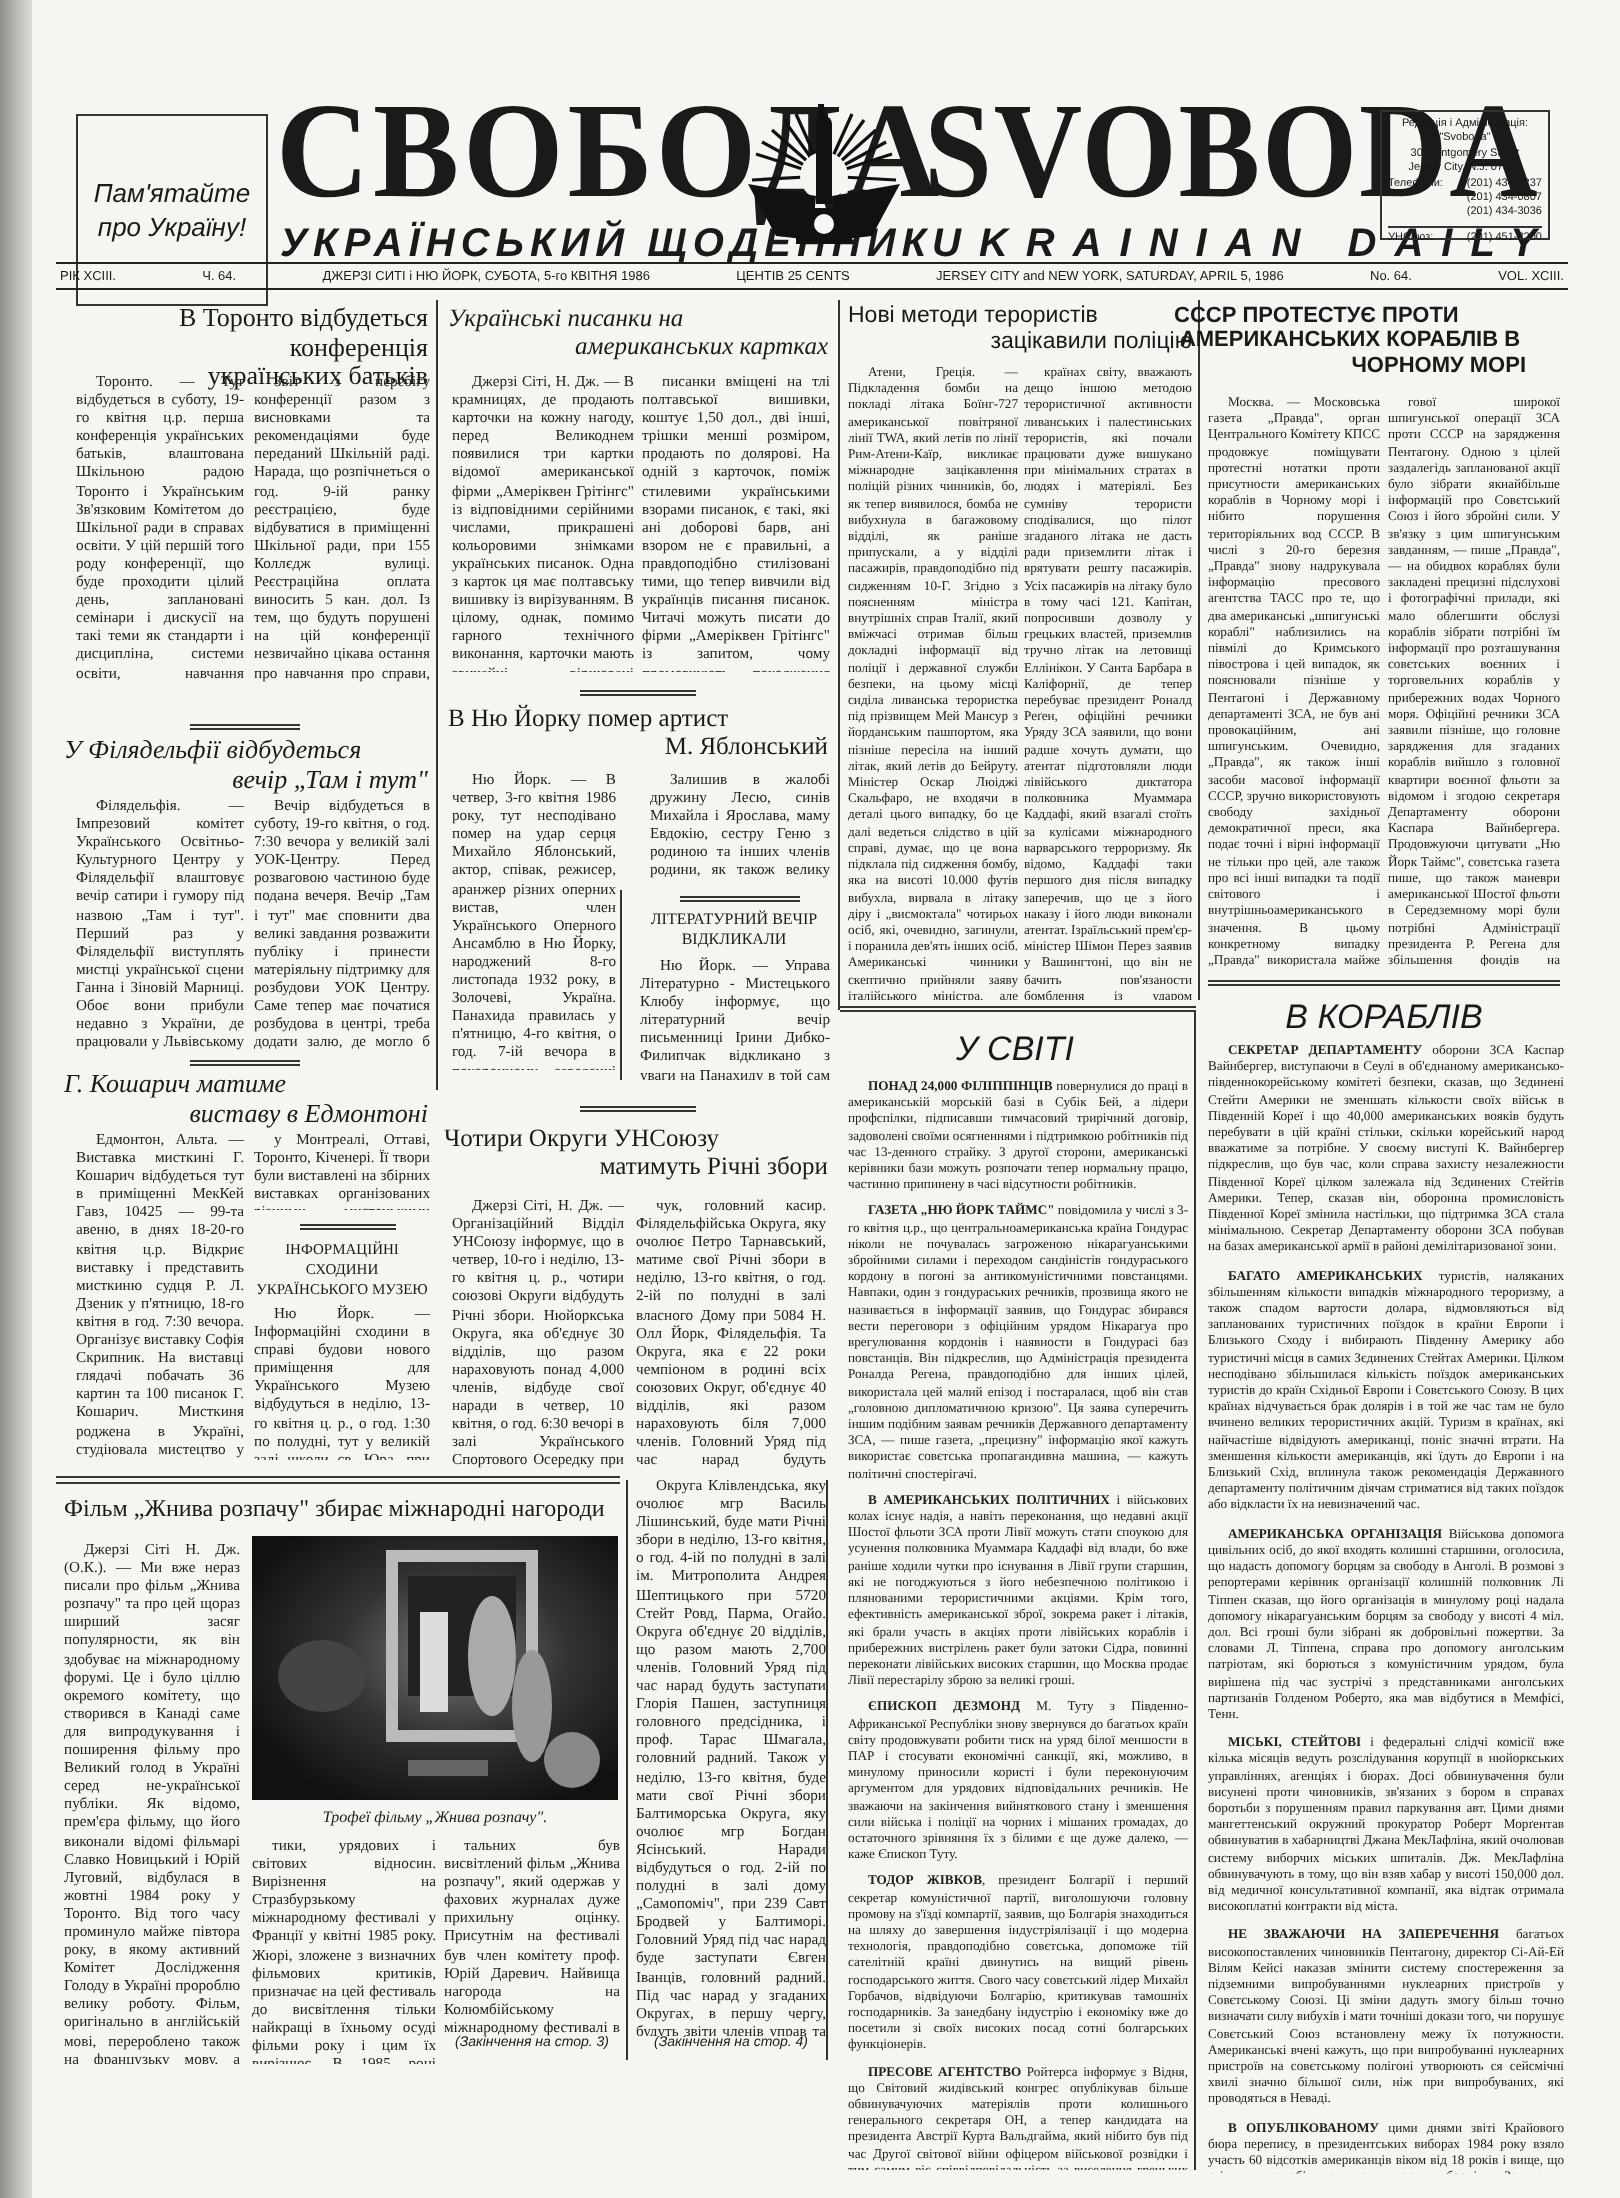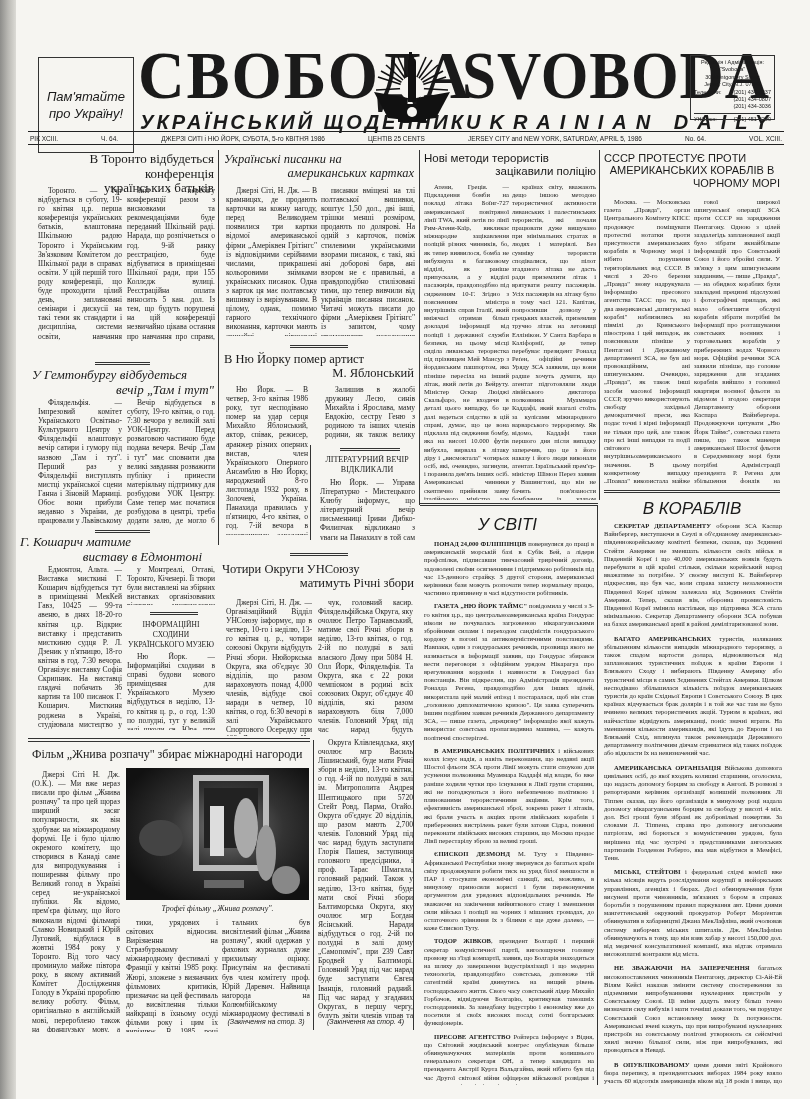--- a/index.html
+++ b/index.html
@@ -131,33 +131,33 @@
   <div class="col" style="left:38px;top:186px;width:84px;height:155px">
       <p>Торонто. — Тут відбудеться в суботу, 19-го квітня ц.р. перша конференція українських батьків, влаштована Шкільною радою Торонто і Українським Зв'язковим Комітетом до Шкільної ради в справах освіти. У цій першій того роду конференції, що буде проходити цілий день, заплановані семінари і дискусії на такі теми як стандарти і дисципліна, системи освіти, навчання української мови, поворот до „основ", школа і суспільне оточення, навчання про події, які відносяться до української громади. Конференція організована батьками для батьків для обміну думками в справах навчання українських дітей.</p>
     </div>
   <div class="col" style="left:127px;top:186px;width:88px;height:155px">
       <p>Звіт з перебігу конференції разом з висновками та рекомендаціями буде переданий Шкільній раді. Нарада, що розпічнеться о год. 9-ій ранку реєстрацією, буде відбуватися в приміщенні Шкільної ради, при 155 Коллєдж вулиці. Реєстраційна оплата виносить 5 кан. дол. Із тем, що будуть порушені на цій конференції незвичайно цікава остання про навчання про справи, що відносяться до української громади з дискусією над питанням „що вчати", в якій будуть порушені питання голоду, комісії Дешена, вклад українців в розвиток Канади, та як теперішнє навчання представляє українців.</p>
     </div>
 
   <div class="hr2" style="left:95px;top:362px;width:55px"></div>
 
   <div class="hl hl-serif hl-ital" style="left:32px;top:368px;width:182px;font-size:13px">
-    <div>У Гемтонбургу відбудеться</div>
+    <div>У Філядельфії відбудеться</div>
     <div class="right">вечір „Там і тут"</div>
   </div>
   <div class="col" style="left:38px;top:398px;width:84px;height:128px">
       <p>Філядельфія. — Імпрезовий комітет Українського Освітньо-Культурного Центру у Філядельфії влаштовує вечір сатири і гумору під назвою „Там і тут". Перший раз у Філядельфії виступлять мистці української сцени Ганна і Зіновій Марниці. Обоє вони прибули недавно з України, де працювали у Львівському театрі легкого жанру і з тим театром роз'їжджали по всіх частинах України. У їхньому репертуарі багато пісень і гумористичних діялогів з життя українців, по обох боках океану.</p>
     </div>
   <div class="col" style="left:127px;top:398px;width:88px;height:128px">
       <p>Вечір відбудеться в суботу, 19-го квітня, о год. 7:30 вечора у великій залі УОК-Центру. Перед розваговою частиною буде подана вечеря. Вечір „Там і тут" має сповнити два великі завдання розважити публіку і принести матеріяльну підтримку для розбудови УОК Центру. Саме тепер має початися розбудова в центрі, треба додати залю, де могло б стрічатися громадянство. Конечна є домівка для молоді, не говорячи про приміщення цілоденного садочка для українських дітей.</p>
     </div>
 
   <div class="hr2" style="left:95px;top:530px;width:55px"></div>
 
-  <div class="hl hl-serif hl-ital" style="left:20px;top:535px;width:182px;font-size:13px">
+  <div class="hl hl-serif hl-ital" style="left:32px;top:535px;width:182px;font-size:13px">
     <div>Г. Кошарич матиме</div>
     <div class="right">виставу в Едмонтоні</div>
   </div>
   <div class="col" style="left:38px;top:565px;width:84px;height:165px">
       <p>Едмонтон, Альта. — Виставка мисткині Г. Кошарич відбудеться тут в приміщенні МекКей Гавз, 10425 — 99-та авеню, в днях 18-20-го квітня ц.р. Відкриє виставку і представить мисткиню судця Р. Л. Дзеник у п'ятницю, 18-го квітня в год. 7:30 вечора. Організує виставку Софія Скрипник. На виставці глядачі побачать 36 картин та 100 писанок Г. Кошарич. Мисткиня роджена в Україні, студіювала мистецтво у Венесуелі і сьогодні завершує студії в Конкордія університеті в Монтреалі. Вона найбільше послуговується олією і акриликом, присвячує вільний час мистецькому писанню писанок. Мала ряд власних виставок</p>
     </div>
   <div class="col" style="left:127px;top:565px;width:88px;height:40px">
       <p>у Монтреалі, Оттаві, Торонто, Кіченері. Її твори були виставлені на збірних виставках організованих різними мистецькими групами.</p>
     </div>
 
@@ -245,21 +245,21 @@
     <div>Нові методи терористів</div>
     <div class="right">зацікавили поліцію</div>
   </div>
   <div class="col dense" style="left:424px;top:183px;width:85px;height:317px">
       <p>Атени, Греція. — Підкладення бомби на покладі літака Боїнг-727 американської повітряної лінії TWA, який летів по лінії Рим-Атени-Каїр, викликає міжнародне зацікавлення поліцій різних чинників, бо, як тепер виявилося, бомба не вибухнула в багажовому відділі, як раніше припускали, а у відділі пасажирів, правдоподібно під сидженням 10-Г. Згідно з поясненням міністра внутрішніх справ Італії, який вміжчасі отримав більш докладні інформації від поліції і державної служби безпеки, на цьому місці сиділа ливанська терористка під прізвищем Мей Мансур з йорданським пашпортом, яка пізніше пересіла на інший літак, який летів до Бейруту. Міністер Оскар Люіджі Скальфаро, не входячи в деталі цього випадку, бо це далі ведеться слідство в цій справі, думає, що це вона підклала під сидження бомбу, яка на висоті 10.000 футів вибухла, вирвала в літаку діру і „висмоктала" чотирьох осіб, які, очевидно, загинули, і поранила дев'ять інших осіб. Американські чинники скептично прийняли заяву італійського міністра, але грецька і єгипетська поліції прийняла це частинне пояснення поважно і почала систематично розглядати і аналізувати цей випадок, який вони, і поліція в інших</p>
     </div>
   <div class="col dense" style="left:512px;top:183px;width:84px;height:317px">
       <p>країнах світу, вважають дещо іншою методою терористичної активности ливанських і палестинських терористів, які почали працювати дуже вишукано при мінімальних стратах в людях і матеріялі. Без сумніву терористи сподівалися, що пілот згаданого літака не дасть ради приземлити літак і врятувати решту пасажирів. Усіх пасажирів на літаку було в тому часі 121. Капітан, попросивши дозволу у грецьких властей, приземлив тручно літак на летовищі Еллінікон. У Санта Барбара в Каліфорнії, де тепер перебуває президент Роналд Реґен, офіційні речники Уряду ЗСА заявили, що вони радше хочуть думати, що атентат підготовляли люди лівійського диктатора полковника Муаммара Каддафі, який взагалі стоїть за кулісами міжнародного варварського терроризму. Як відомо, Каддафі таки першого дня після випадку заперечив, що це з його наказу і його люди виконали атентат. Ізраїльський прем'єр-міністер Шімон Перез заявив у Вашингтоні, що він не бачить пов'язаности бомблення із ударом американської Шостої фльоти з лівійськими літаками. Дальше слідство цього випадку ведеться.</p>
     </div>
 
-  <div class="hl hl-sans" style="left:604px;top:152px;width:176px;font-size:11px;font-weight:normal">
+  <div class="hl hl-sans" style="left:587px;top:152px;width:176px;font-size:11px;font-weight:bold">
     <div>СССР ПРОТЕСТУЄ ПРОТИ</div>
     <div class="center">АМЕРИКАНСЬКИХ КОРАБЛІВ В</div>
     <div class="right">ЧОРНОМУ МОРІ</div>
   </div>
   <div class="col dense" style="left:604px;top:198px;width:86px;height:285px">
       <p>Москва. — Московська газета „Правда", орган Центрального Комітету КПСС продовжує поміщувати протестні нотатки проти присутности американських кораблів в Чорному морі і нібито порушення територіяльних вод СССР. В числі з 20-го березня „Правда" знову надрукувала інформацію пресового агентства ТАСС про те, що два американські „шпигунські кораблі" наблизились на півмілі до Кримського півострова і цей випадок, як пояснювали пізніше у Пентагоні і Державному департаменті ЗСА, не був ані провокаційним, ані шпигунським. Очевидно, „Правда", як також інші засоби масової інформації СССР, зручно використовують свободу західньої демократичної преси, яка подає точні і вірні інформації не тільки про цей, але також про всі інші випадки та події світового і внутрішньоамериканського значення. В цьому конкретному випадку „Правда" використала майже повністю інформацію із щоденника „Ню Йорк Таймс", на який вона покликається, пишучи, що порушення американськими кораблями кордонів Совєтського Союзу було заплановане в рамках чер-</p>
     </div>
   <div class="col dense" style="left:694px;top:198px;width:86px;height:285px">
       <p>гової широкої шпигунської операції ЗСА проти СССР на зарядження Пентагону. Одною з цілей заздалегідь запланованої акції було зібрати якнайбільше інформацій про Совєтський Союз і його збройні сили. У зв'язку з цим шпигунським завданням, — пише „Правда", — на обидвох кораблях були закладені прецизні підслухові і фотографічні прилади, які мало облегшити обслузі кораблів зібрати потрібні їм інформації про розташування совєтських воєнних і торговельних кораблів у прибережних водах Чорного моря. Офіційні речники ЗСА заявили пізніше, що головне зарядження для згаданих кораблів вийшло з головної квартири воєнної фльоти за відомом і згодою секретаря Департаменту оборони Каспара Вайнбергера. Продовжуючи цитувати „Ню Йорк Таймс", совєтська газета пише, що також маневри американської Шостої фльоти в Середземному морі були потрібні Адміністрації президента Р. Регена для збільшення фондів на озброєння, тобто збільшення воєнного бюджету на черговий фіскальний рік.</p>
     </div>

